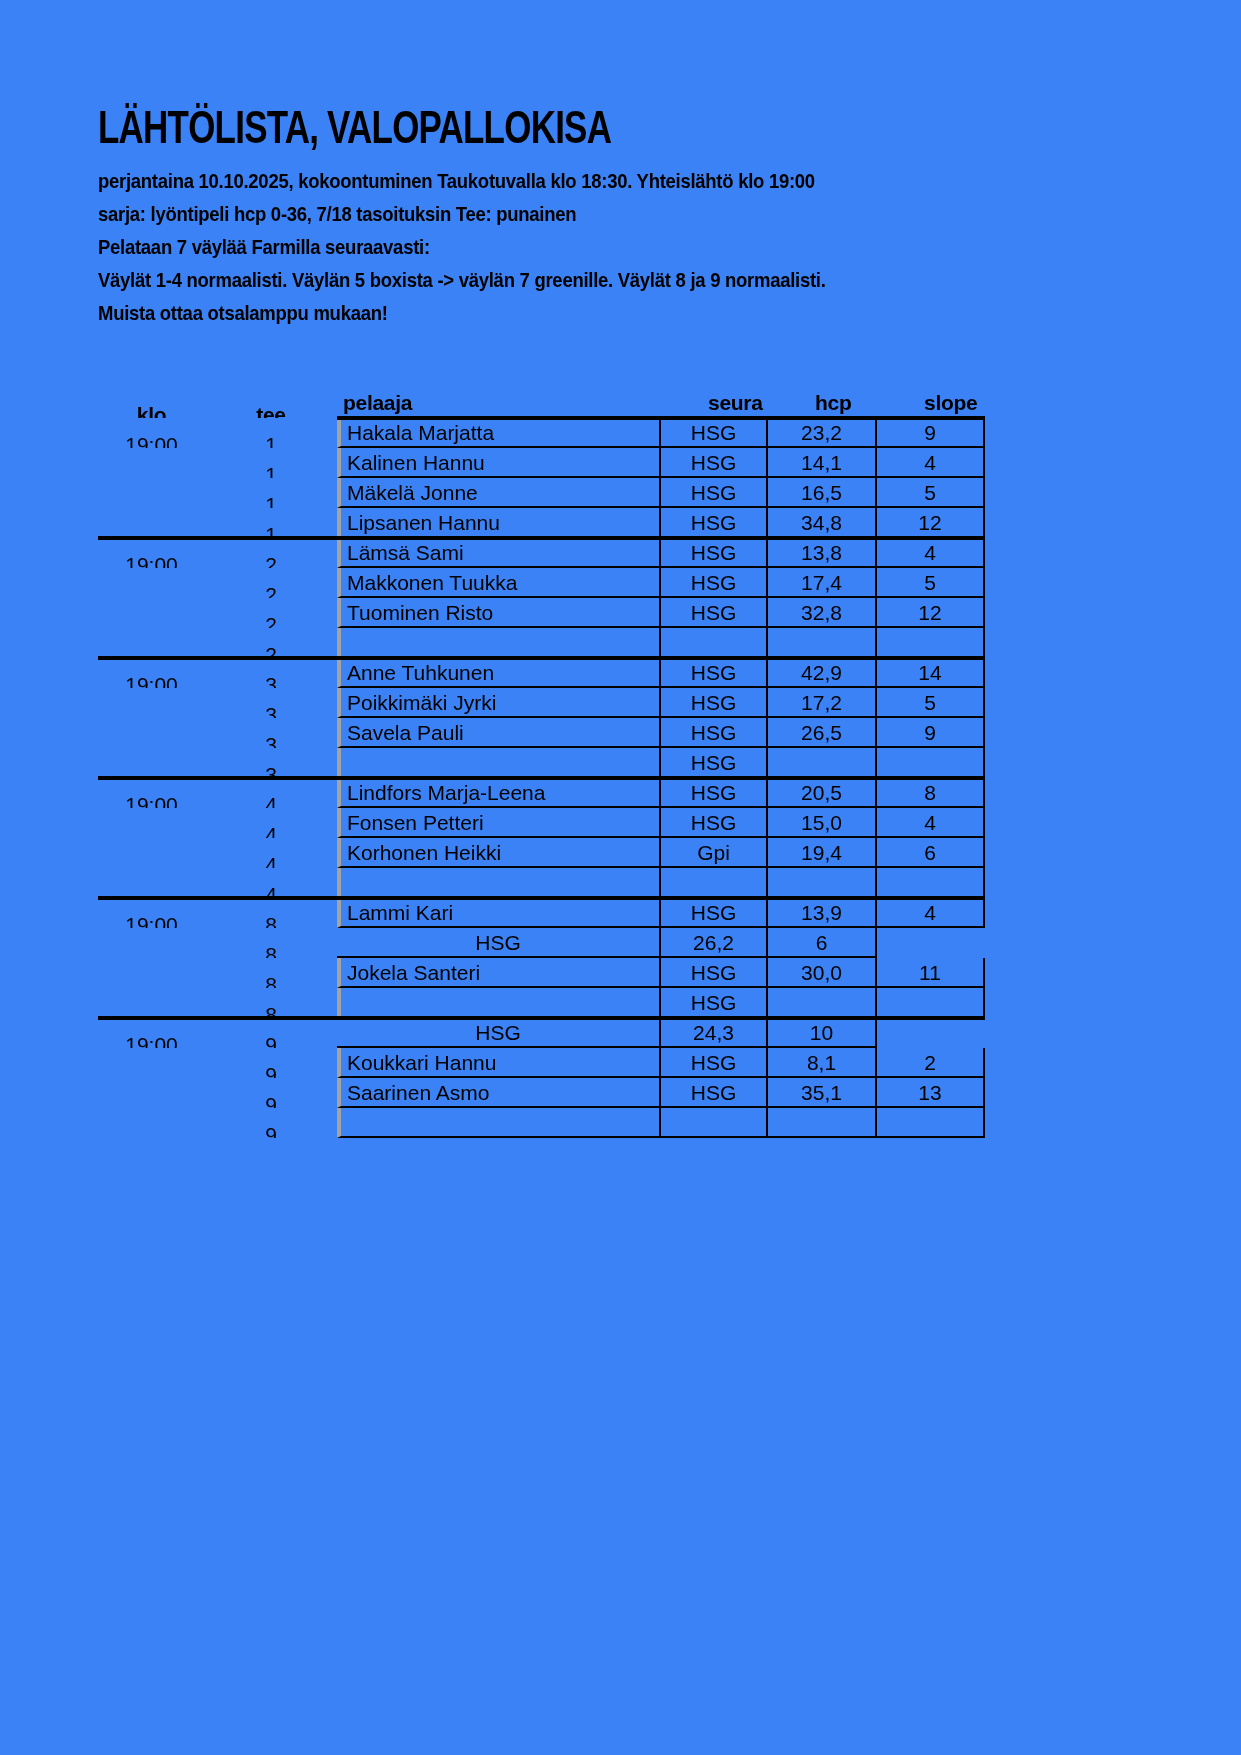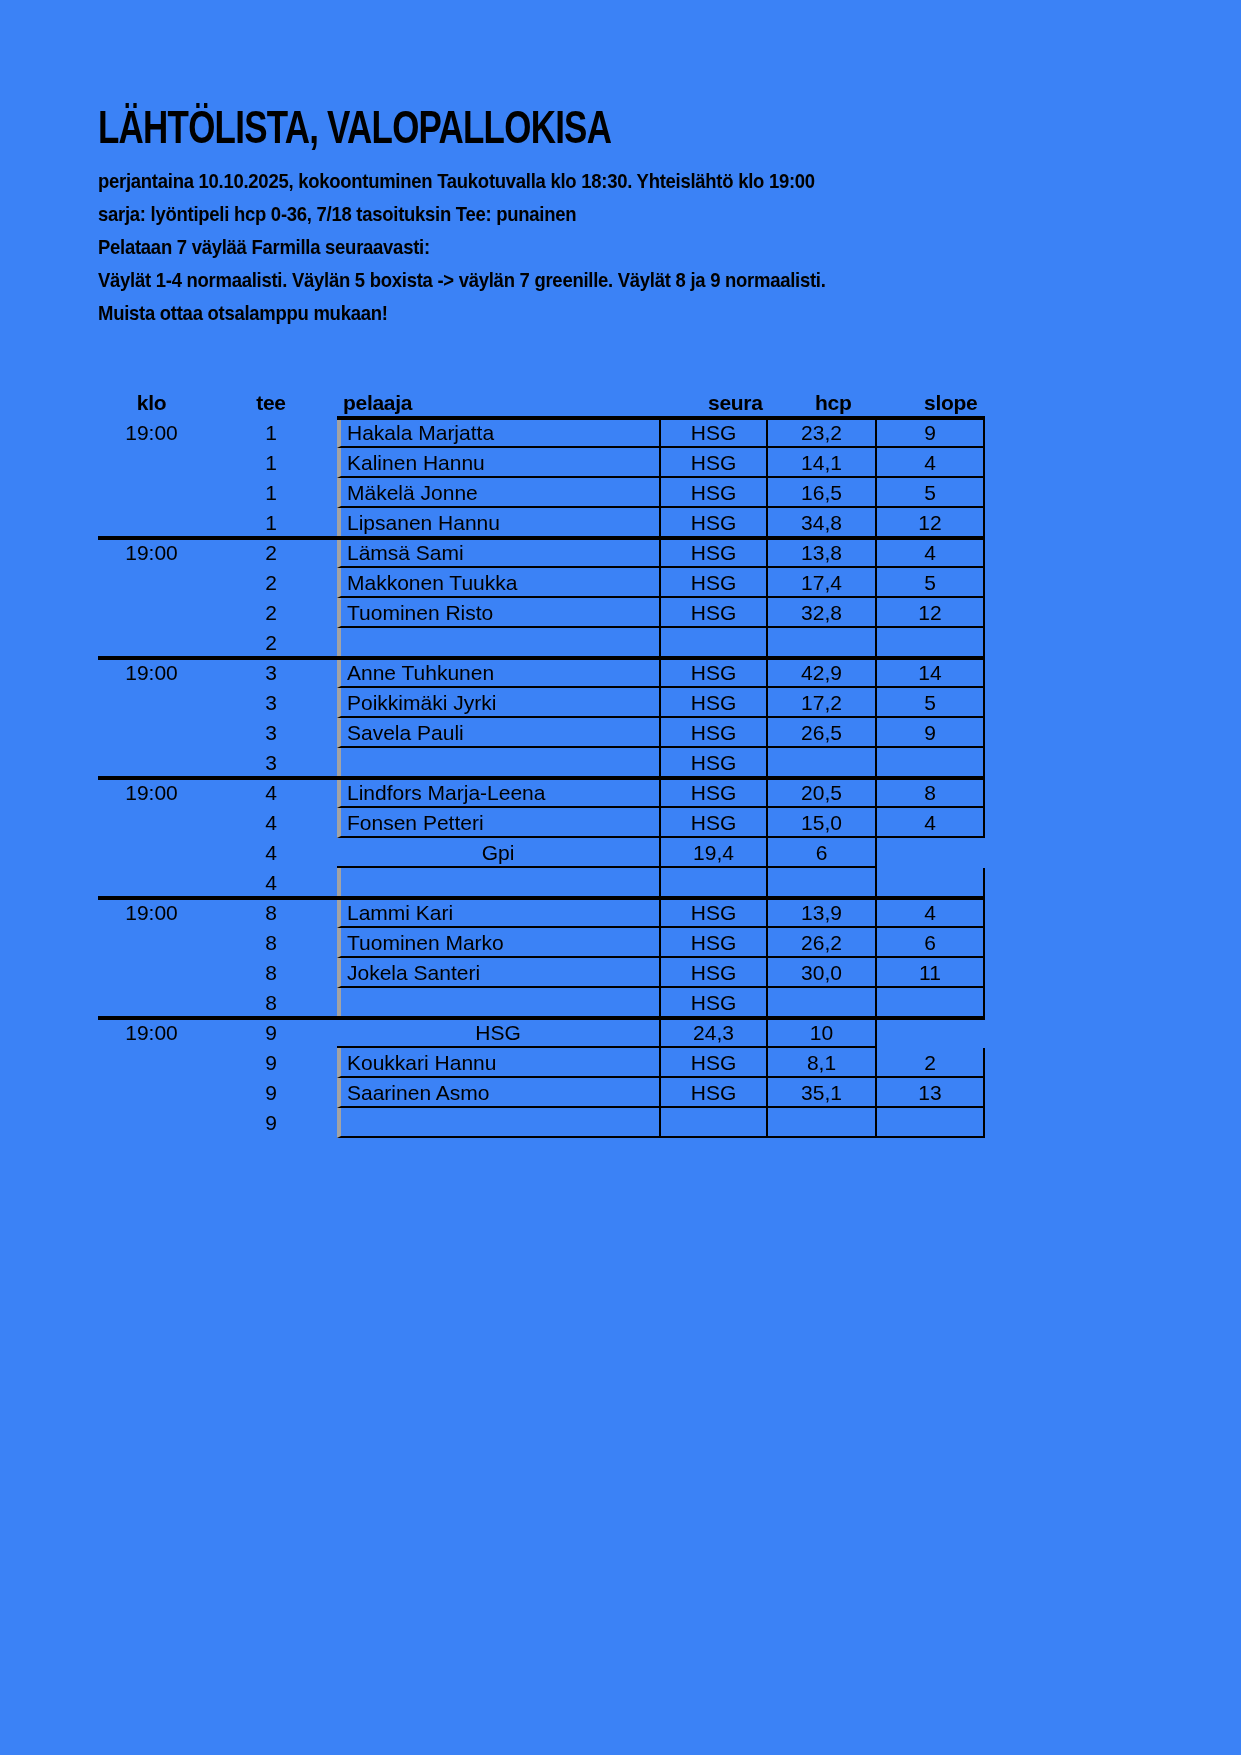--- a/index.html
+++ b/index.html
@@ -21,21 +21,21 @@
   .info .line:nth-child(3){margin-top:7px;}
   .gtable{position:absolute;left:98px;top:388px;width:887px;}
   .thead,.trow{
     display:grid;
     grid-template-columns:107px 132px 324px 107px 109px 108px;
     height:30px;line-height:30px;font-size:21px;
   }
   .thead{font-weight:bold;letter-spacing:-0.3px;}
   .tbody{position:relative;width:887px;}
   .cell{overflow:hidden;white-space:nowrap;box-sizing:border-box;}
-  .c-klo,.c-tee{text-align:center;}
+  .c-klo,.c-tee{text-align:center;margin-top:12px;}
   .c-seura,.c-hcp,.c-slope{text-align:center;}
   .c-pelaaja{text-align:left;padding-left:6px;}
   .thead .c-seura,.thead .c-hcp,.thead .c-slope{text-align:left;padding-left:8px;margin-left:39px;}
   .b{border-right:2px solid #000;border-bottom:2px solid #000;}
   .b.first{border-left:4px solid #a3a3a3;}
   .sep{position:absolute;height:4px;background:#000;z-index:2;}
   .sep.full{left:0;width:887px;}
   .sep.short{left:239px;width:648px;}
 </style>
 </head>
@@ -175,20 +175,21 @@
           <div class="cell c-klo"></div>
           <div class="cell c-tee">4</div>
           <div class="cell c-pelaaja b first">Fonsen Petteri</div>
           <div class="cell c-seura b">HSG</div>
           <div class="cell c-hcp b">15,0</div>
           <div class="cell c-slope b">4</div>
         </div>
         <div class="trow">
           <div class="cell c-klo"></div>
           <div class="cell c-tee">4</div>
+          <div class="cell c-pelaaja b first">Korhonen Heikki</div>
           <div class="cell c-seura b">Gpi</div>
           <div class="cell c-hcp b">19,4</div>
           <div class="cell c-slope b">6</div>
         </div>
         <div class="trow">
           <div class="cell c-klo"></div>
           <div class="cell c-tee">4</div>
           <div class="cell c-pelaaja b first"></div>
           <div class="cell c-seura b"></div>
           <div class="cell c-hcp b"></div>
@@ -199,21 +200,20 @@
           <div class="cell c-klo">19:00</div>
           <div class="cell c-tee">8</div>
           <div class="cell c-pelaaja b first">Lammi Kari</div>
           <div class="cell c-seura b">HSG</div>
           <div class="cell c-hcp b">13,9</div>
           <div class="cell c-slope b">4</div>
         </div>
         <div class="trow">
           <div class="cell c-klo"></div>
           <div class="cell c-tee">8</div>
-          <div class="cell c-pelaaja b first">Tuominen Marko</div>
           <div class="cell c-seura b">HSG</div>
           <div class="cell c-hcp b">26,2</div>
           <div class="cell c-slope b">6</div>
         </div>
         <div class="trow">
           <div class="cell c-klo"></div>
           <div class="cell c-tee">8</div>
           <div class="cell c-pelaaja b first">Jokela Santeri</div>
           <div class="cell c-seura b">HSG</div>
           <div class="cell c-hcp b">30,0</div>

